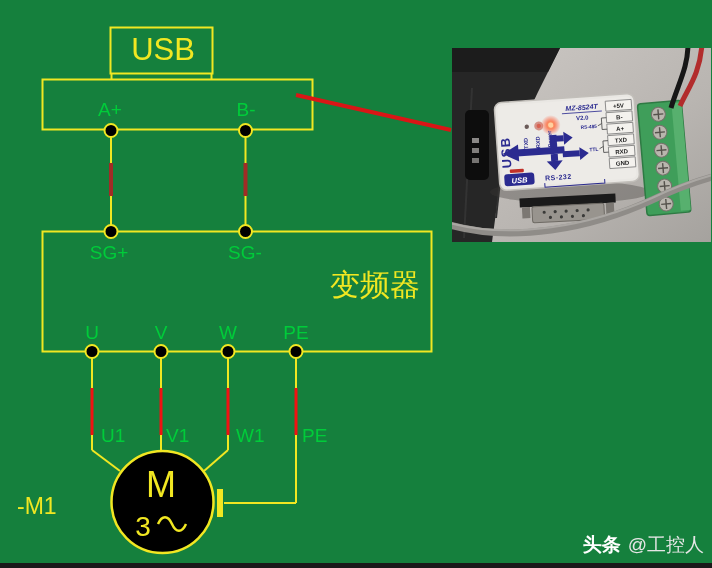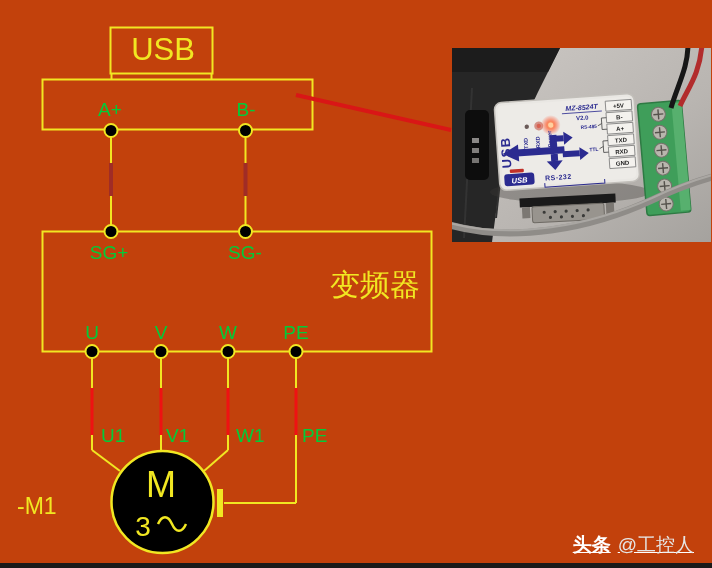--- a/index.html
+++ b/index.html
@@ -1,20 +1,20 @@
 <!DOCTYPE html>
 <html><head>
 <meta charset="utf-8">
 <style>
   html,body{margin:0;padding:0;background:#000;}
-  .stage{position:relative;width:712px;height:568px;background:#c2410c;overflow:hidden;
+  .stage{position:relative;width:712px;height:568px;background:#15803d;overflow:hidden;
          font-family:"Liberation Sans","DejaVu Sans",sans-serif;}
   .stage svg text{font-family:"Liberation Sans","DejaVu Sans",sans-serif;}
   .photo{position:absolute;left:452px;top:48px;width:259px;height:194px;overflow:hidden;}
-  .watermark{position:absolute;right:18px;top:532px;color:#fff;font-size:19px;white-space:nowrap;text-decoration:underline;}
+  .watermark{position:absolute;right:8px;top:532px;color:#fff;font-size:19px;white-space:nowrap;}
   .watermark .brand{font-weight:bold;color:#ffffff;}
   .watermark .handle{font-weight:normal;color:#e6e6e6;margin-left:7px;}
   .bottom-strip{position:absolute;left:0;bottom:0;width:712px;height:5px;background:#1a1a1a;}
 </style>
 </head>
 <body>
 
 <div class="stage">
 
   

